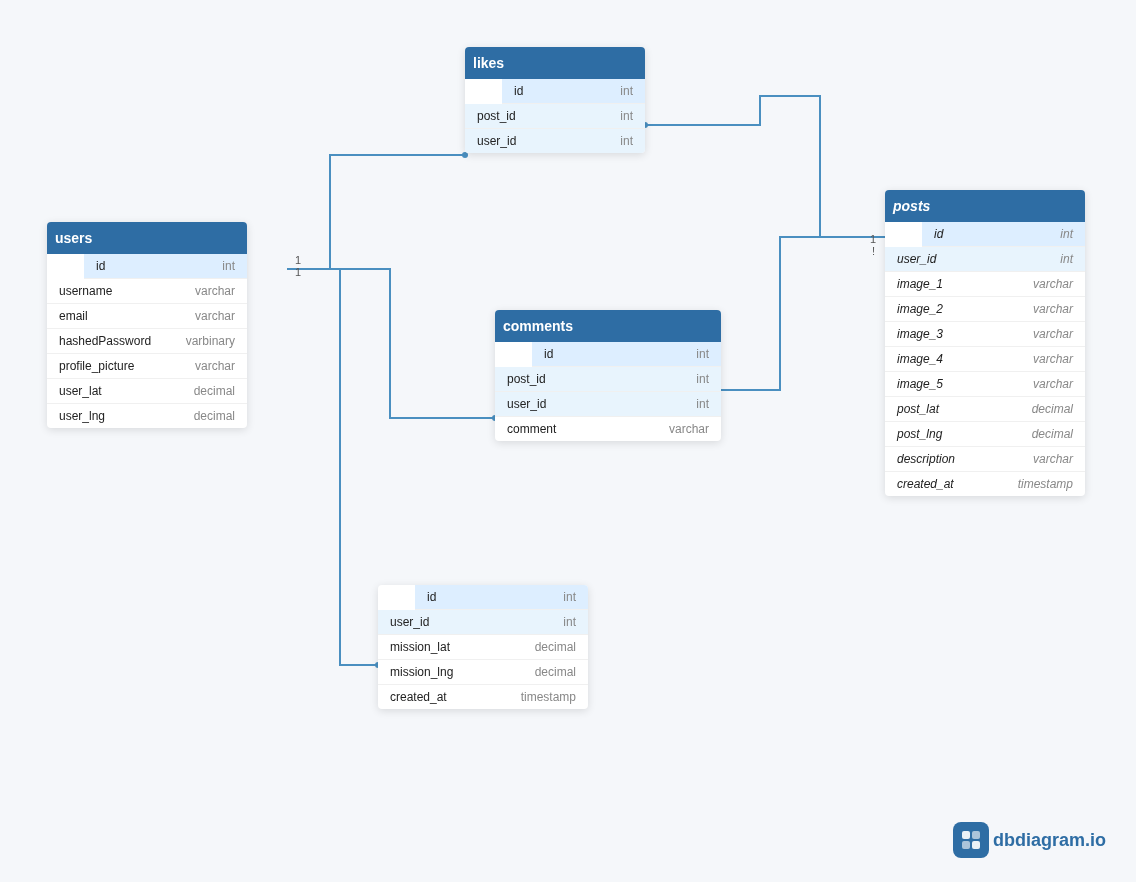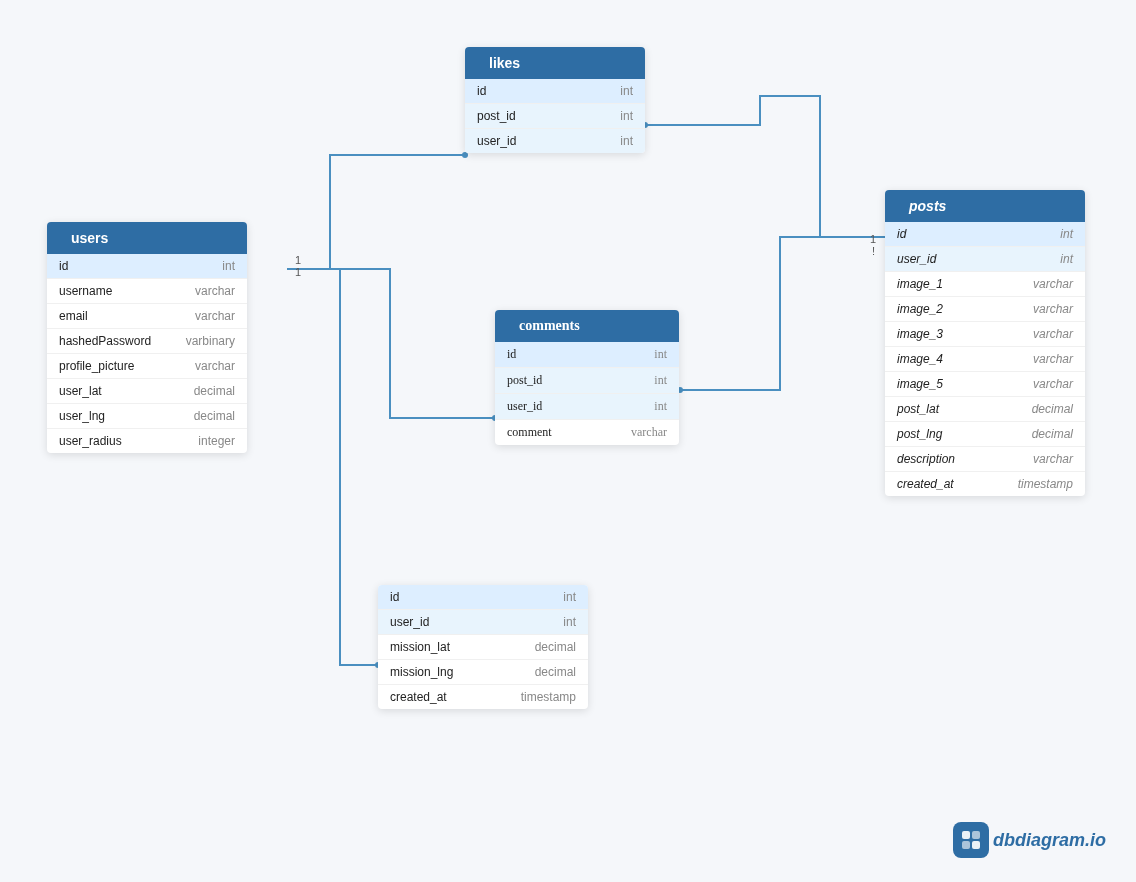--- a/index.html
+++ b/index.html
@@ -33,38 +33,39 @@
       box-shadow: 0 2px 8px rgba(0,0,0,0.12);
       min-width: 180px;
       overflow: hidden;
     }
 
     .db-table-header {
       background: #2e6da4;
       color: #fff;
       font-weight: bold;
       font-size: 14px;
-      padding: 8px 24px;
+      padding: 8px 8px;
     }
 
     .db-table-row {
       display: flex;
       justify-content: space-between;
       align-items: center;
       padding: 5px 12px;
       font-size: 12px;
       border-bottom: 1px solid #f0f0f0;
     }
 
     .db-table-row:last-child {
       border-bottom: none;
     }
 
     .db-table-row.pk-row {
       background: #ddeeff;
+      margin-left: 37px;
     }
 
     .db-table-row.fk-row {
       background: #e8f4fd;
     }
 
     .db-table-row .col-name {
       color: #222;
       font-weight: 500;
     }
@@ -78,21 +79,20 @@
     .brand {
       position: absolute;
       bottom: 24px;
       right: 30px;
       display: flex;
       align-items: center;
       gap: 4px;
       color: #2e6da4;
       font-size: 18px;
       font-weight: 600;
-      font-style: italic;
     }
 
     .brand-icon {
       width: 36px;
       height: 36px;
       background: #2e6da4;
       border-radius: 8px;
       display: flex;
       align-items: center;
       justify-content: center;
@@ -155,45 +155,41 @@
       <span class="col-type">varchar</span>
     </div>
     <div class="db-table-row">
       <span class="col-name">user_lat</span>
       <span class="col-type">decimal</span>
     </div>
     <div class="db-table-row">
       <span class="col-name">user_lng</span>
       <span class="col-type">decimal</span>
     </div>
-    <div class="db-table-row">
-      <span class="col-name">user_radius</span>
-      <span class="col-type">integer</span>
-    </div>
   </div>
 
   <div class="db-table" style="left:465px; top:47px; width:180px;">
     <div class="db-table-header">
       <span>likes</span>
     </div>
     <div class="db-table-row pk-row">
       <span class="col-name">id</span>
       <span class="col-type">int</span>
     </div>
     <div class="db-table-row fk-row">
       <span class="col-name">post_id</span>
       <span class="col-type">int</span>
     </div>
     <div class="db-table-row fk-row">
       <span class="col-name">user_id</span>
       <span class="col-type">int</span>
     </div>
   </div>
 
-  <div class="db-table" style="left:495px; top:310px; width:184px;font-family:Liberation Serif, serif;">
+  <div class="db-table" style="left:495px; top:310px; width:226px;">
     <div class="db-table-header">
       <span>comments</span>
     </div>
     <div class="db-table-row pk-row">
       <span class="col-name">id</span>
       <span class="col-type">int</span>
     </div>
     <div class="db-table-row fk-row">
       <span class="col-name">post_id</span>
       <span class="col-type">int</span>

